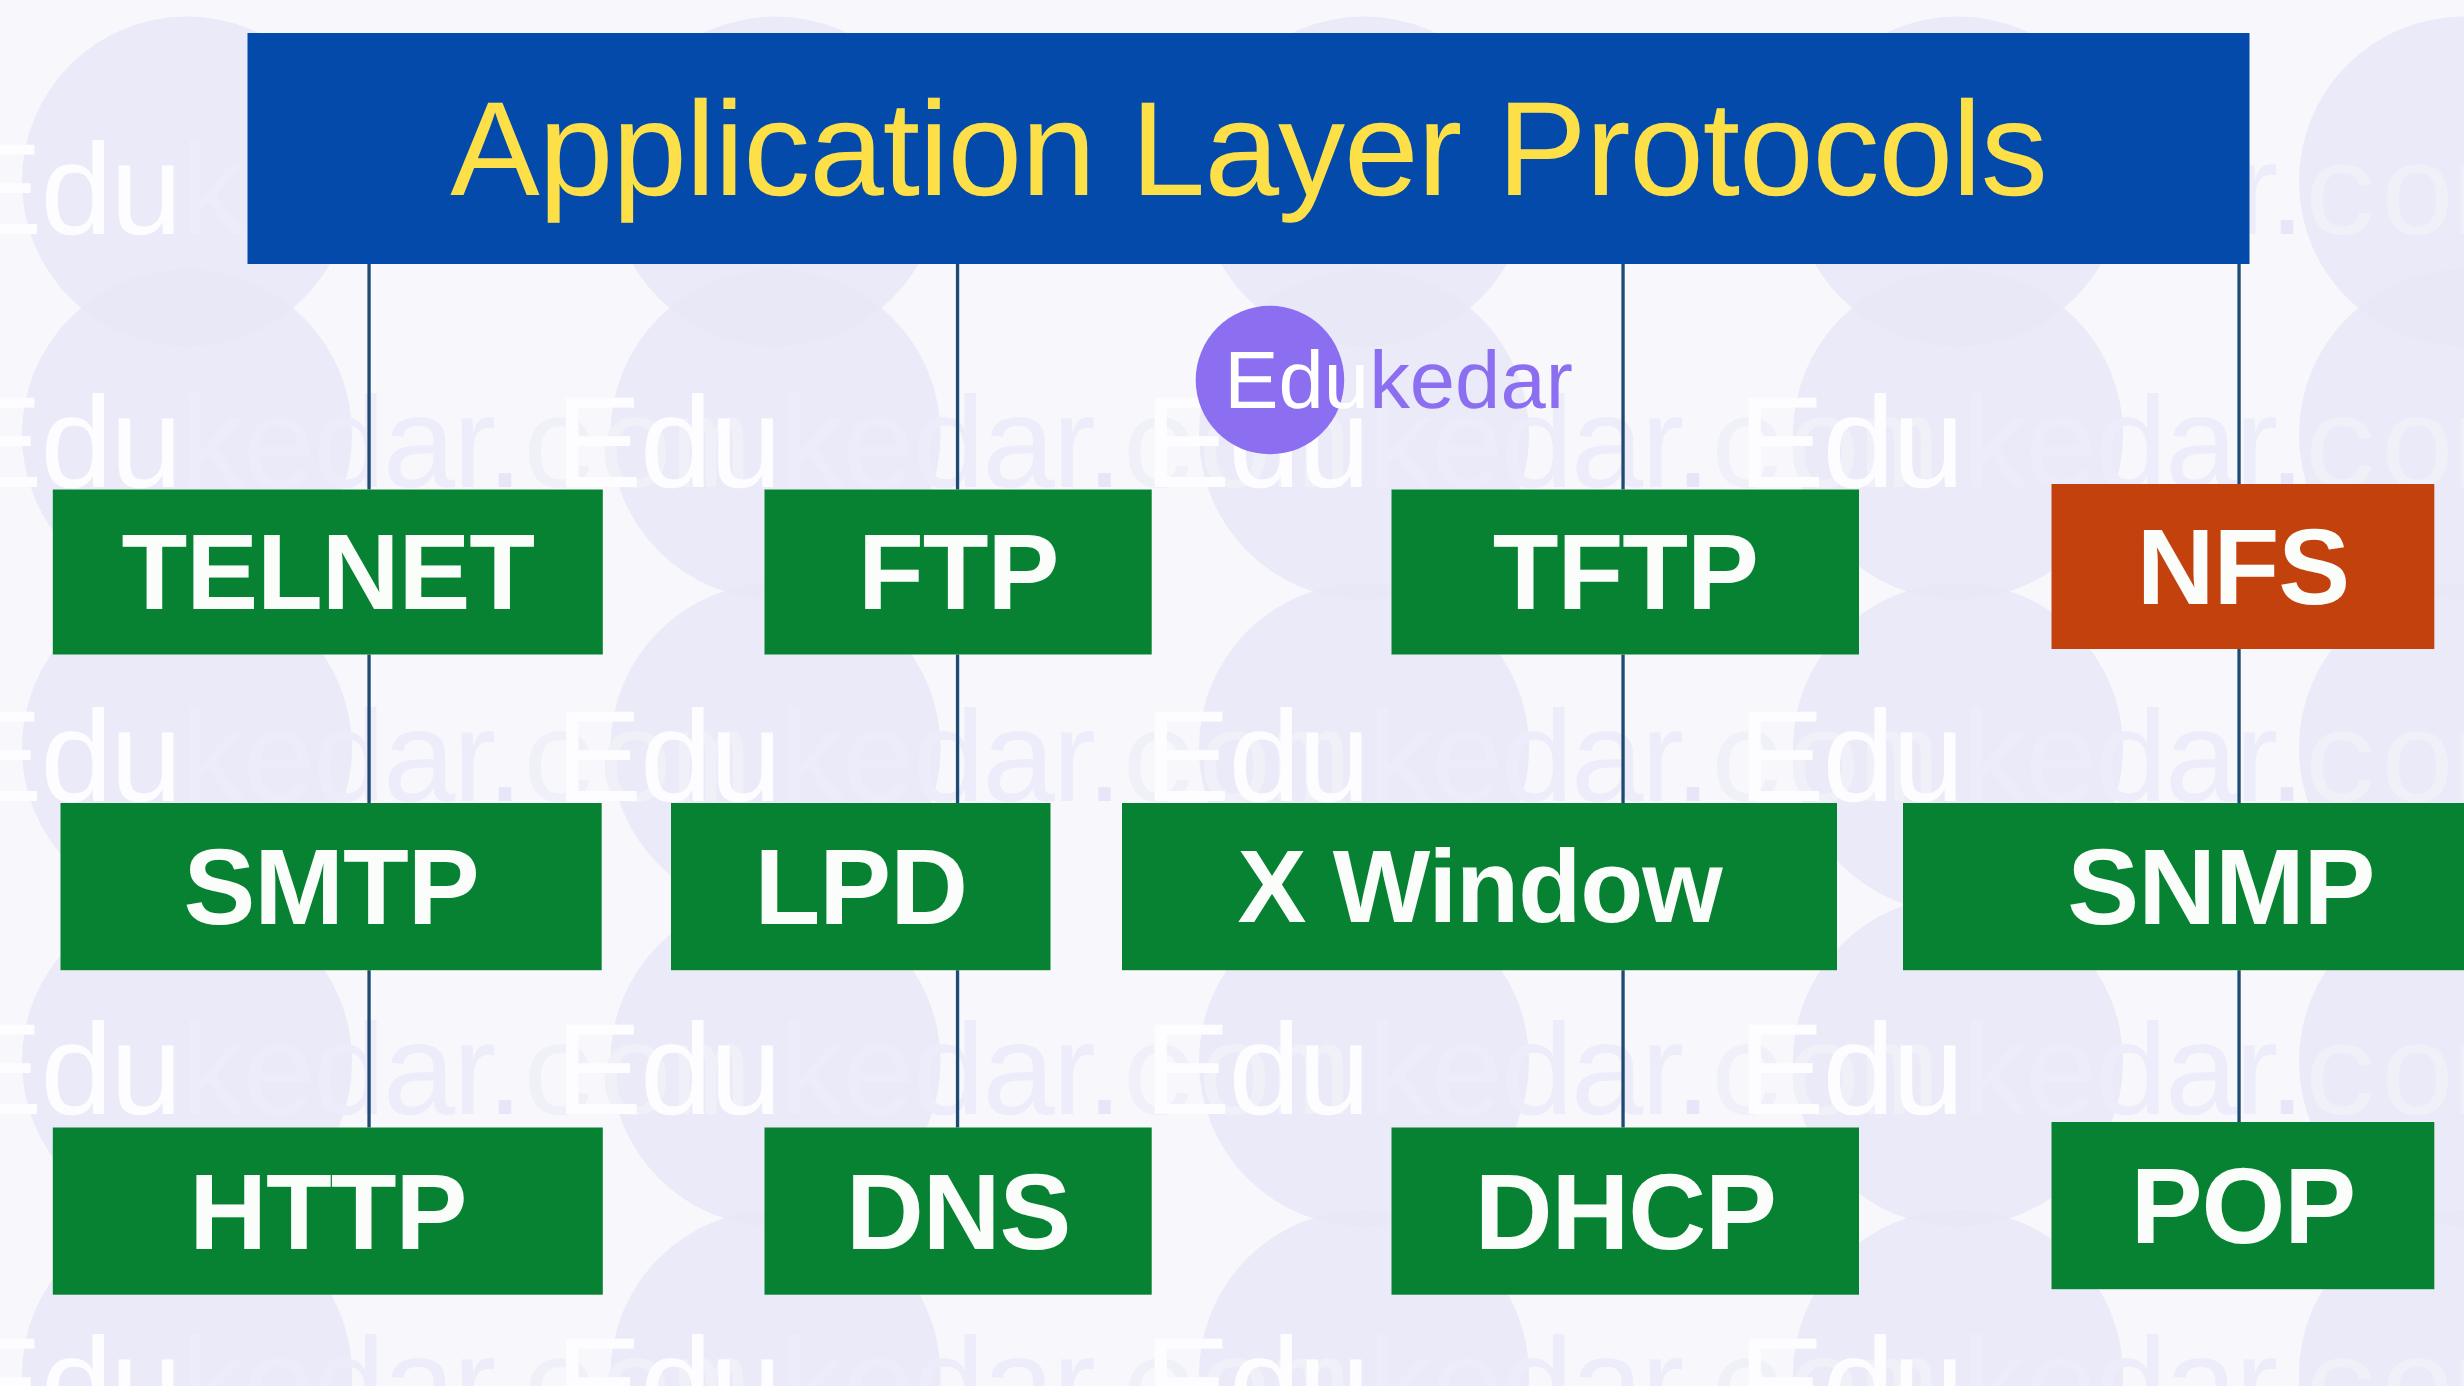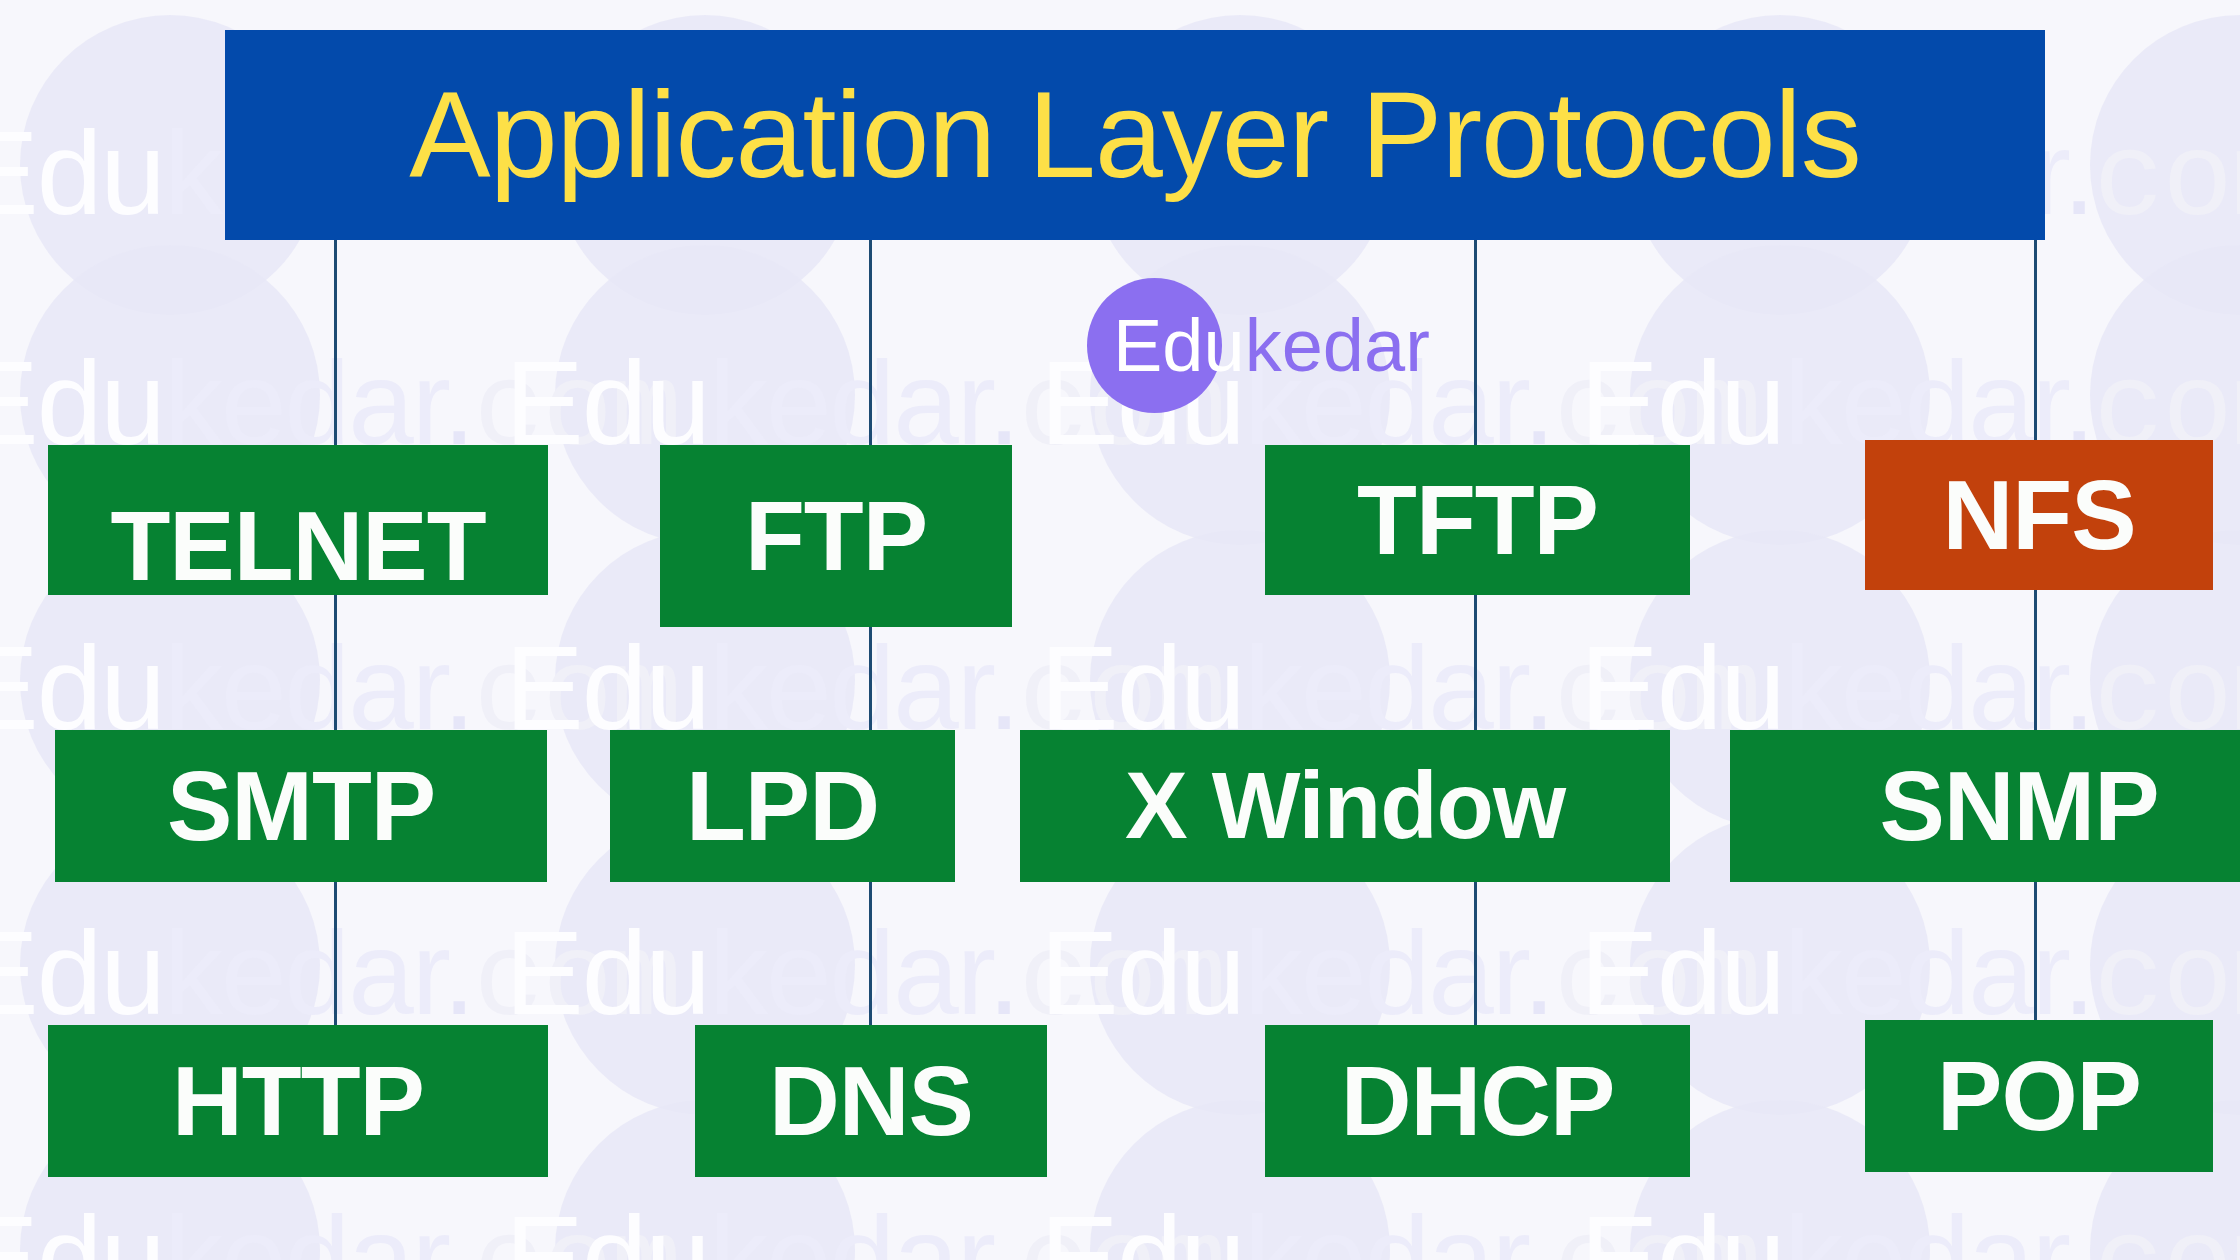--- a/index.html
+++ b/index.html
@@ -115,24 +115,24 @@
       <div class="conn" style="left: 2034px; top: 240px; height: 200px; background: rgb(29, 75, 115);"></div>
       <div class="conn" style="left: 2034px; top: 590px; height: 140px; background: rgb(29, 75, 115);"></div>
       <div class="conn" style="left: 2034px; top: 882px; height: 138px; background: rgb(29, 75, 115);"></div>
     </div>
 
   <div id="title-bar" style="left:225px;top:30px;width:1820px;height:210px;">
     <span id="title-text">Application Layer Protocols</span>
   </div>
 
   <div id="boxes">
-      <div class="pbox" style="left: 48px; top: 445px; width: 500px; height: 150px; background: rgb(6, 130, 50); align-items: flex-end;">
+      <div class="pbox" style="left: 48px; top: 445px; width: 500px; height: 150px; background: rgb(6, 130, 50);">
         <span class="pbox-label" style="color: rgb(251, 253, 251);">TELNET</span>
       </div>
-      <div class="pbox" style="left: 660px; top: 445px; width: 352px; height: 182px; background: rgb(6, 130, 50);">
+      <div class="pbox" style="left: 695px; top: 445px; width: 352px; height: 150px; background: rgb(6, 130, 50);">
         <span class="pbox-label" style="color: rgb(251, 253, 251);">FTP</span>
       </div>
       <div class="pbox" style="left: 1265px; top: 445px; width: 425px; height: 150px; background: rgb(6, 130, 50);">
         <span class="pbox-label" style="color: rgb(251, 253, 251);">TFTP</span>
       </div>
       <div class="pbox" style="left: 1865px; top: 440px; width: 348px; height: 150px; background: #c2410c; text-align: center;">
         <span class="pbox-label" style="color: rgb(251, 253, 251);">NFS</span>
       </div>
       <div class="pbox" style="left: 55px; top: 730px; width: 492px; height: 152px; background: rgb(6, 130, 50);">
         <span class="pbox-label" style="color: rgb(251, 253, 251);">SMTP</span>

